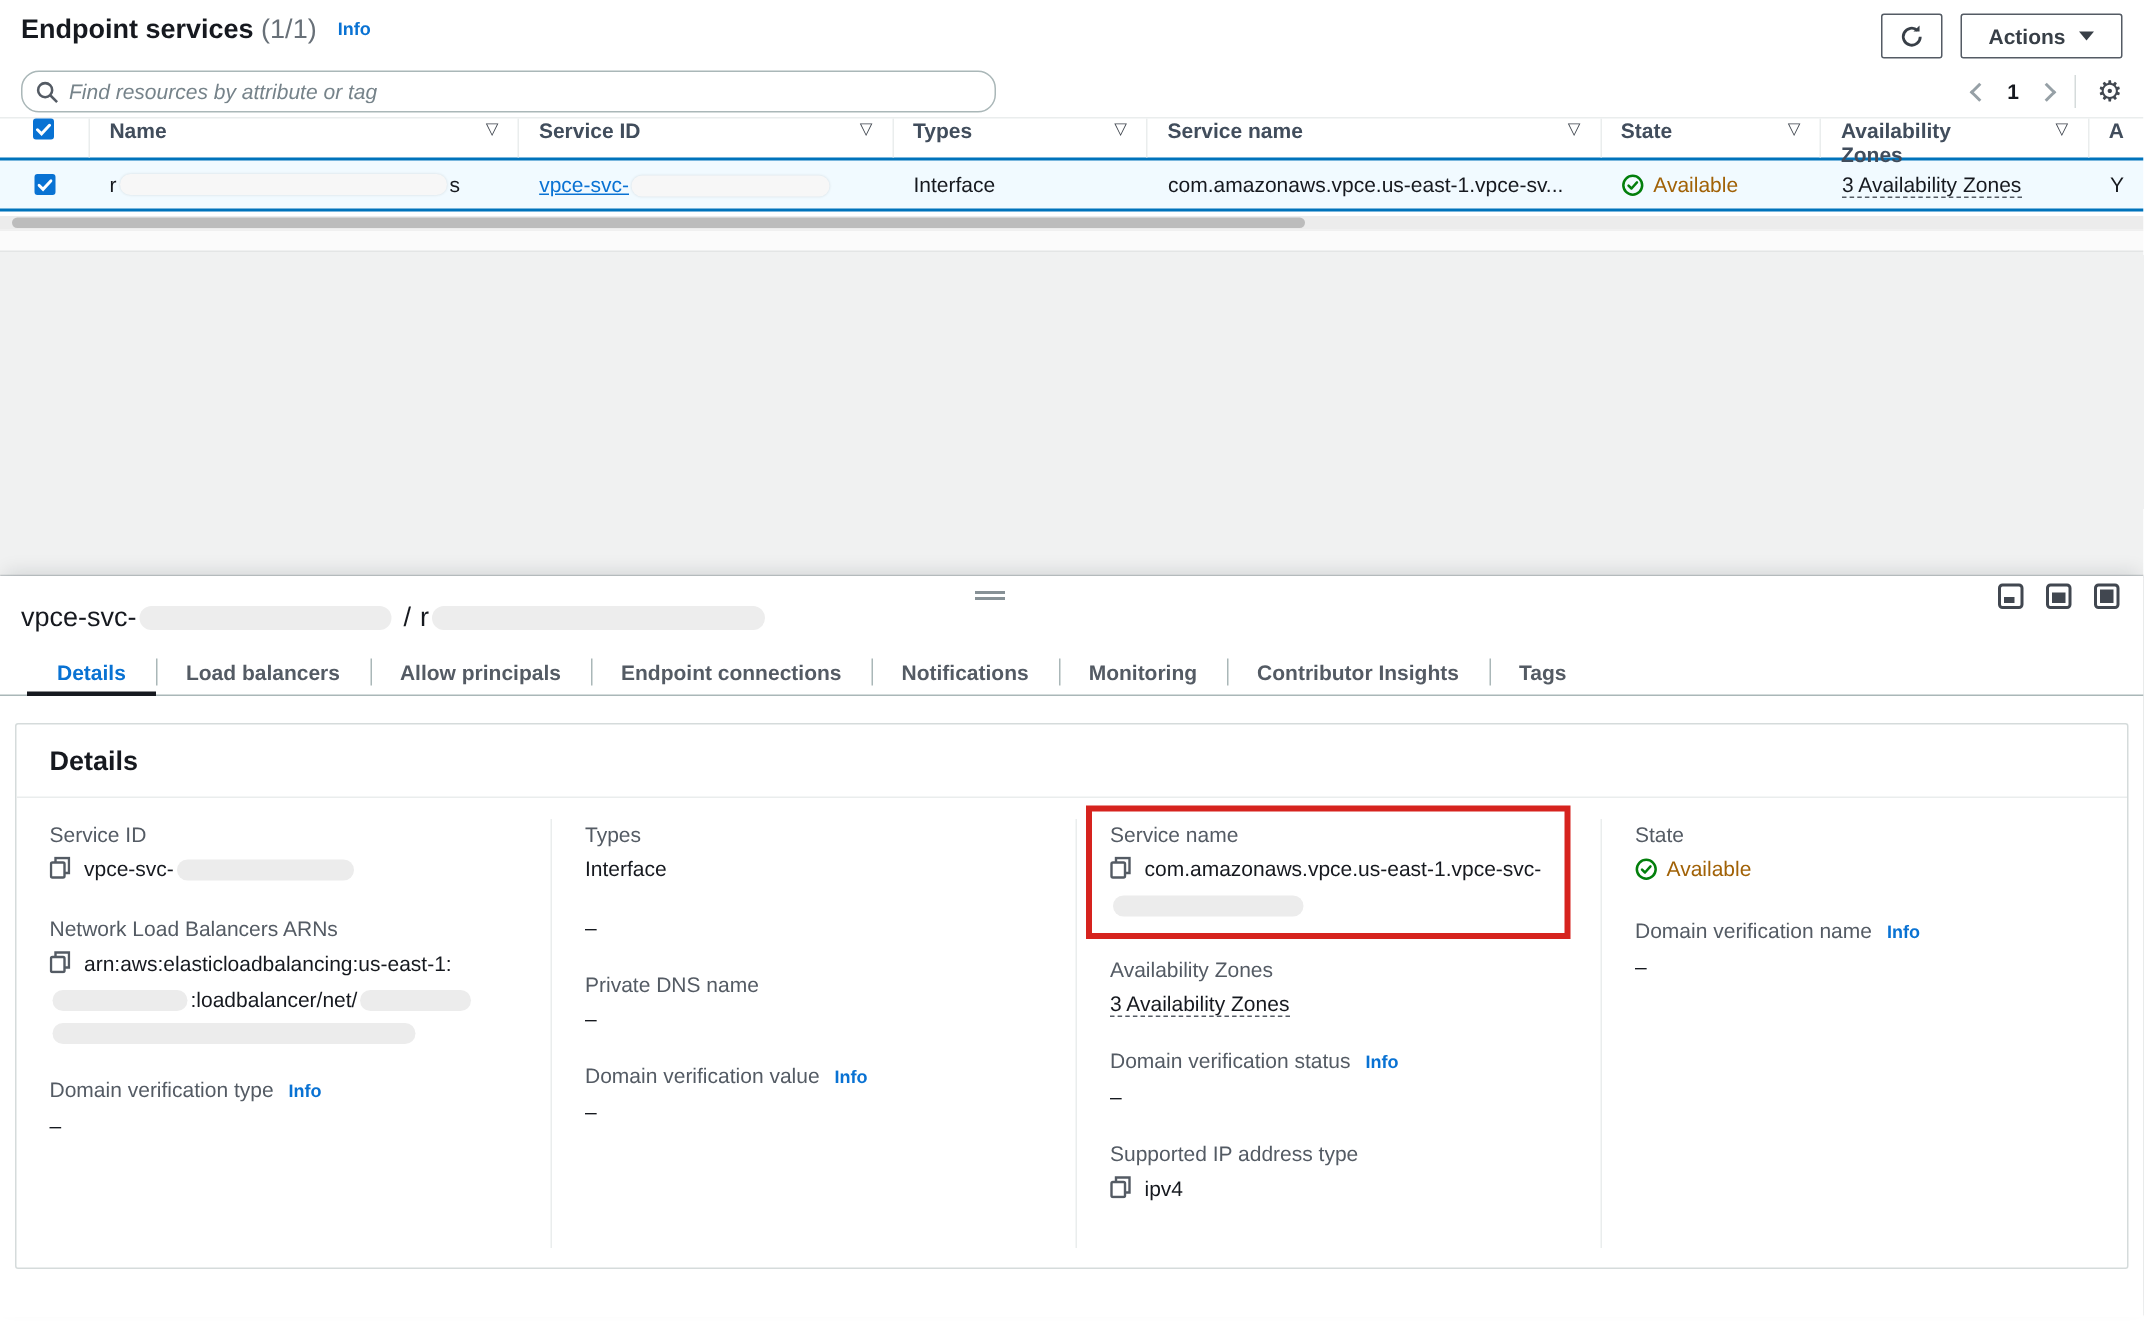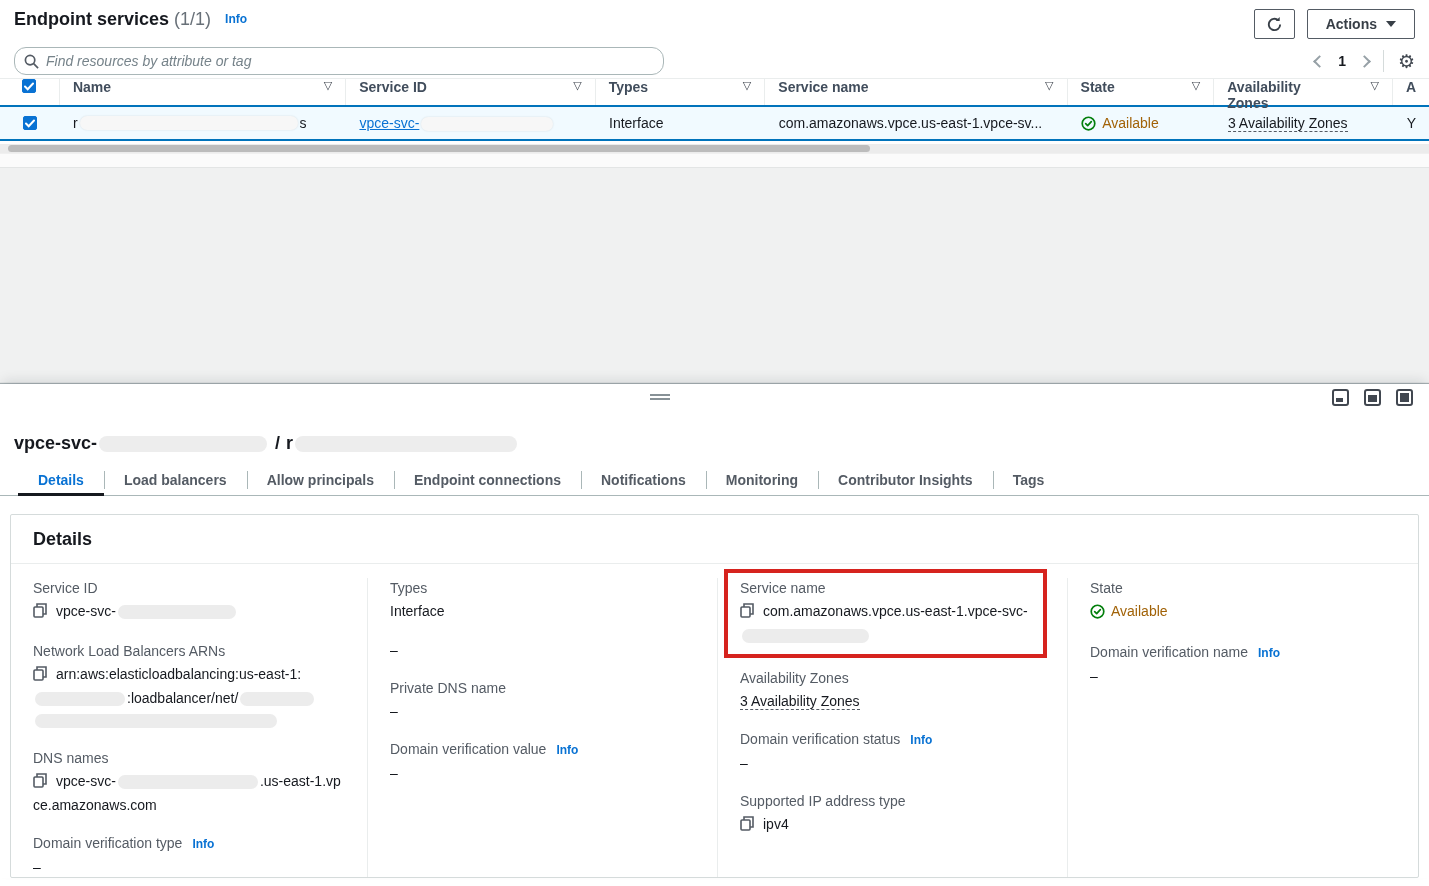--- a/index.html
+++ b/index.html
@@ -63,21 +63,21 @@
            box-shadow:0 -1px 1px 0 rgba(0,28,36,.3), 0 -6px 12px -3px rgba(0,28,36,.12); }
   .drag-handle { position:absolute; top:8px; left:650px; width:20px; cursor:row-resize; }
   .drag-handle i { display:block; height:2px; background:#879196; margin:2px 0; }
   .panel-icons { position:absolute; top:5px; right:16px; display:flex; gap:15px; }
   .picon { width:17px; height:17px; border:2px solid #414750; border-radius:3px; position:relative; cursor:pointer; }
   .picon::after { content:''; position:absolute; background:#414750; }
   .picon-collapse::after { left:2px; width:7px; bottom:2px; height:4px; }
   .picon-half::after { left:2px; right:2px; bottom:2px; height:7px; }
   .picon-full::after { left:2px; right:2px; top:2px; bottom:2px; }
 
-  .split-title { padding:49px 14px 11px 14px; font-size:18px; font-weight:700; }
+  .split-title { padding:17px 14px 11px 14px; font-size:18px; font-weight:400; }
   .split-title .sep { margin:0 6px; }
   .split-title .redact { height:16px; border-radius:8px; background:#ededed; }
 
   .tabs { display:flex; align-items:stretch; height:31px; border-bottom:1px solid #aab7b8; padding-left:18px; }
   .tab { position:relative; display:flex; align-items:center; padding:0 20px; font-weight:700; color:#545b64; cursor:pointer; }
   .tab + .tab::before { content:''; position:absolute; left:0; top:6px; height:18px; width:1px; background:#aab7b8; }
   .tab.active { color:#0972d3; }
   .tab.active::after { content:''; position:absolute; left:0; right:0; bottom:-1px; height:3px; background:#16191f; }
 
   .card { margin:18px 10px 0 10px; border:1px solid #d5dbdb; border-radius:2px; background:#fff; height:364px; overflow:hidden; }
@@ -264,29 +264,20 @@
           <div class="field">
             <div class="f-label">Network Load Balancers ARNs</div>
             <div class="f-value"><span class="copy-icon"><svg class="ic" width="14" height="15" viewBox="0 0 14 15" style="display: inline-block;">
                   <g fill="none" stroke="#545b64" stroke-width="1.6">
                     <rect x="1" y="4" width="9" height="10" rx="1"></rect>
                     <path d="M4 4V1h9v10h-3"></path>
                   </g>
                 </svg></span>arn:aws:elasticloadbalancing:us-east-1:<span class="redact" style="width: 90px;"></span>:loadbalancer/net/<span class="redact" style="width: 74px;"></span><br><span class="redact" style="width: 242px;"></span></div>
           </div>
           <div class="field">
-            <div class="f-label">DNS names</div>
-            <div class="f-value"><span class="copy-icon"><svg class="ic" width="14" height="15" viewBox="0 0 14 15" style="display: inline-block;">
-                  <g fill="none" stroke="#545b64" stroke-width="1.6">
-                    <rect x="1" y="4" width="9" height="10" rx="1"></rect>
-                    <path d="M4 4V1h9v10h-3"></path>
-                  </g>
-                </svg></span>vpce-svc-<span class="redact" style="width: 140px;"></span>.us-east-1.vpce.amazonaws.com</div>
-          </div>
-          <div class="field">
             <div class="f-label">Domain verification type<span class="f-info">Info</span></div>
             <div class="f-value">–</div>
           </div>
         </div>
       <div class="dcol dcol-2">
           <div class="field">
             <div class="f-label">Types</div>
             <div class="f-value">Interface</div>
           </div>
           <div class="field">

